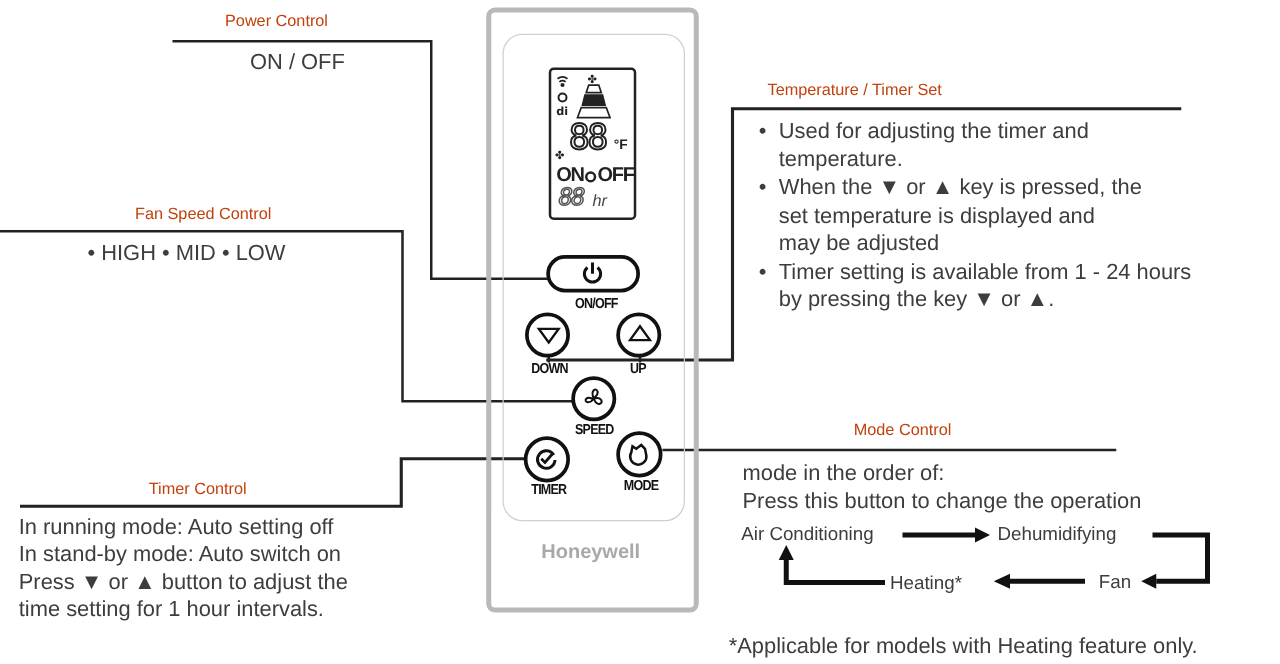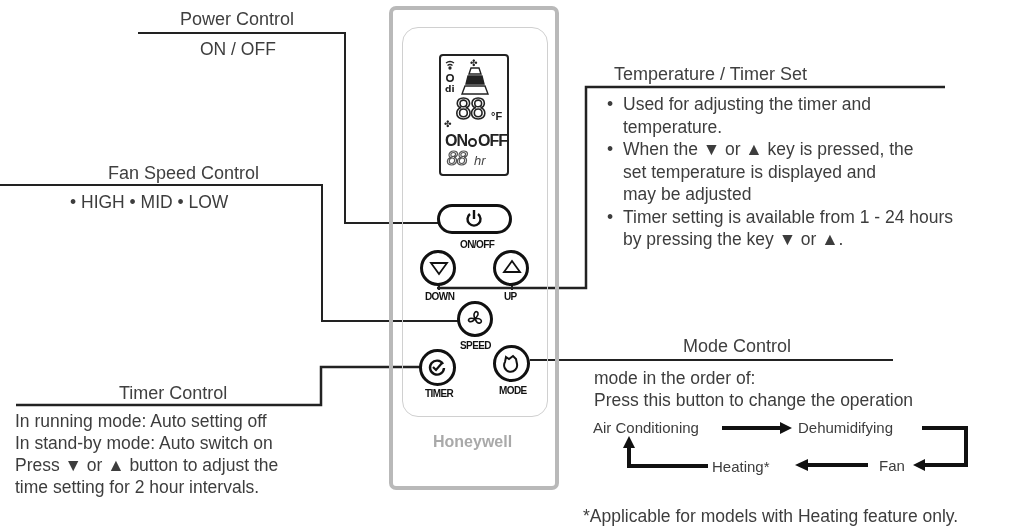--- a/index.html
+++ b/index.html
@@ -1,20 +1,20 @@
 <!DOCTYPE html>
 <html><head>
 <meta charset="utf-8">
 <style>
   html, body { margin: 0; padding: 0; background: #ffffff; }
   body { width: 1024px; height: 531px; position: relative; overflow: hidden;
          font-family: "Liberation Sans", "DejaVu Sans", sans-serif; color: #3a3a3a; }
   .abs { position: absolute; }
   .txt { font-size: 17.5px; line-height: 22px; color: #3d3d3d; white-space: nowrap; }
-  .heading { font-size: 18px; color: #404040; white-space: nowrap; }
+  .heading { font-size: 13px; color: #c2410c; white-space: nowrap; }
   svg.lines { position: absolute; left: 0; top: 0; }
   .remote-label { font-family: "Liberation Sans", sans-serif; font-weight: bold; font-size: 10px;
                   letter-spacing: -0.6px; color: #111; position: absolute; transform: scaleY(1.15); }
   .brand { font-family: "Liberation Sans", sans-serif; font-weight: bold; font-size: 16px;
            color: #a9a9a9; position: absolute; letter-spacing: 0px; }
   ul.bullets { list-style: none; margin: 0; padding: 0; }
   ul.bullets li { position: relative; padding-left: 16px; font-size: 17.5px; line-height: 22.5px; color: #3d3d3d; white-space: pre-line; }
   ul.bullets li::before { content: "•"; position: absolute; left: 0; top: 0; }
   .flow { font-size: 15px; color: #3d3d3d; white-space: nowrap; position: absolute; }
 </style>
@@ -144,21 +144,21 @@
 <div class="abs txt" style="left:200px; top:38px;">ON / OFF</div>
 
 <div class="abs heading" style="left:76px; top:163px;margin-left:32px;">Fan Speed Control</div>
 <div class="abs txt" style="left:70px; top:191px;">• HIGH • MID • LOW</div>
 
 <div class="abs heading" style="left:119px; top:383px;">Timer Control</div>
 <div class="abs" style="left:15px; top:410px;">
   <div class="txt">In running mode: Auto setting off</div>
   <div class="txt">In stand-by mode: Auto switch on</div>
   <div class="txt">Press ▼ or ▲ button to adjust the</div>
-  <div class="txt">time setting for 2 hour intervals.</div>
+  <div class="txt">time setting for 1 hour intervals.</div>
 </div>
 
 <div class="abs heading" style="left:614px; top:64px;">Temperature / Timer Set</div>
 <ul class="abs bullets" style="left:607px; top:93px;">
   <li>Used for adjusting the timer and
 temperature.</li>
   <li>When the ▼ or ▲ key is pressed, the
 set temperature is displayed and
 may be adjusted</li>
   <li>Timer setting is available from 1 - 24 hours

